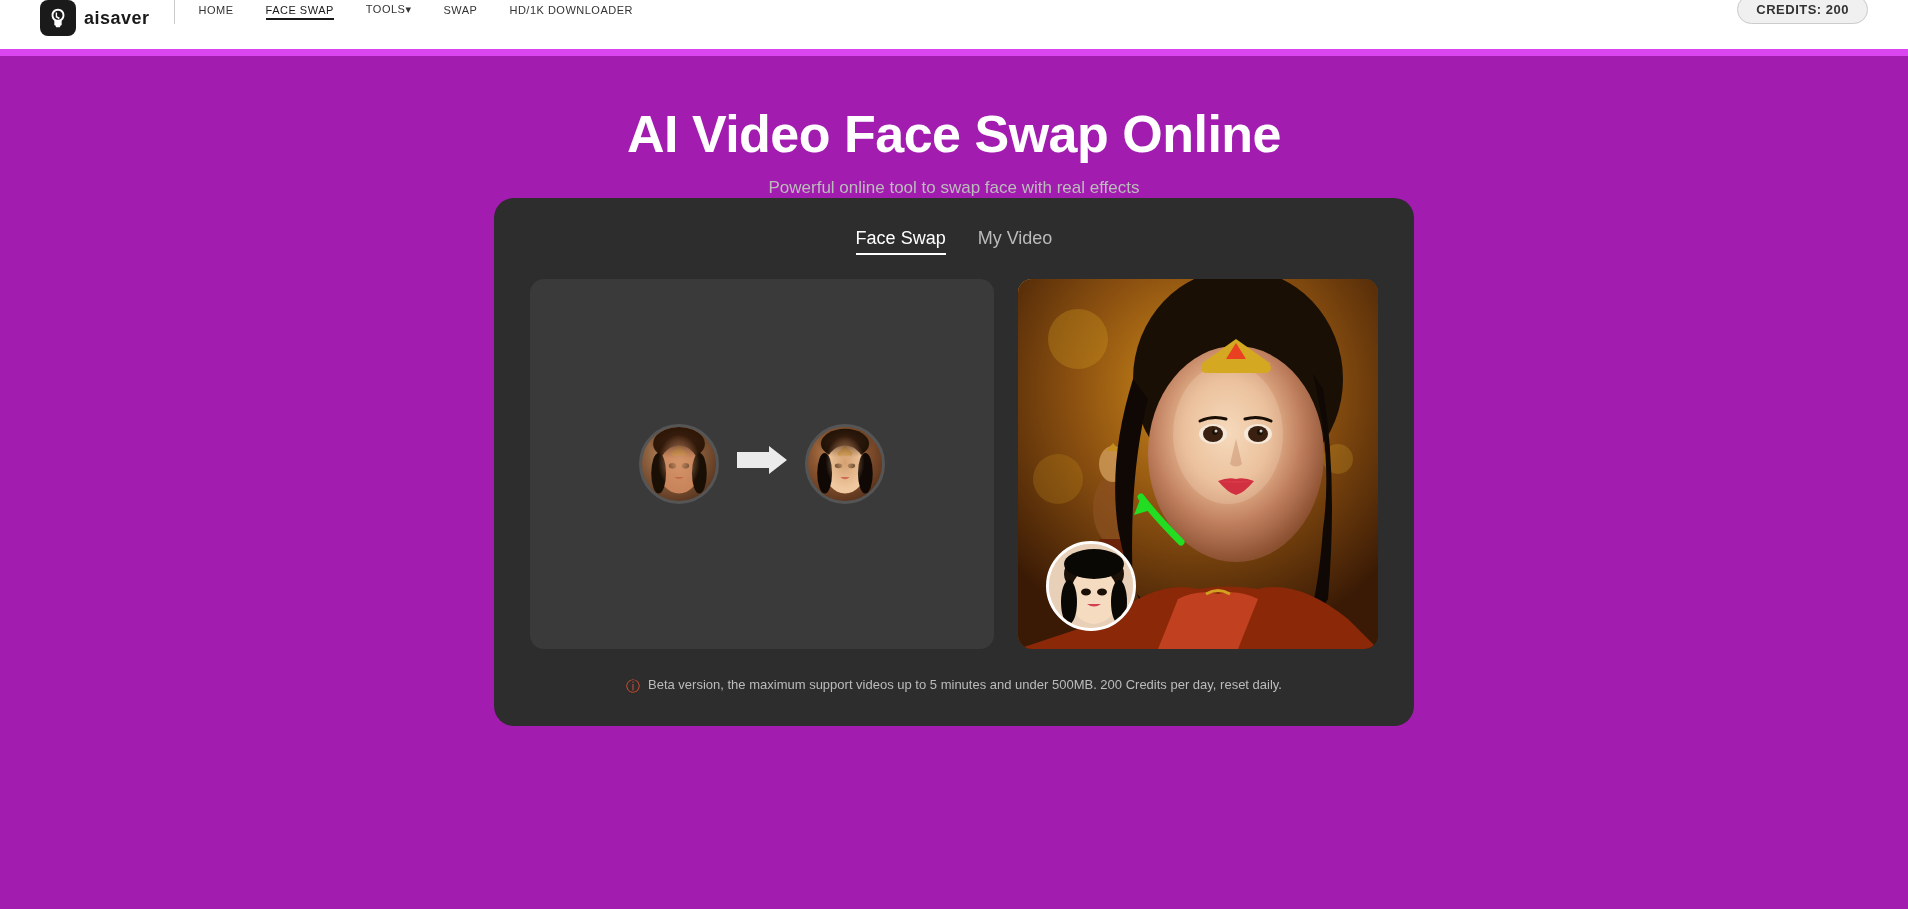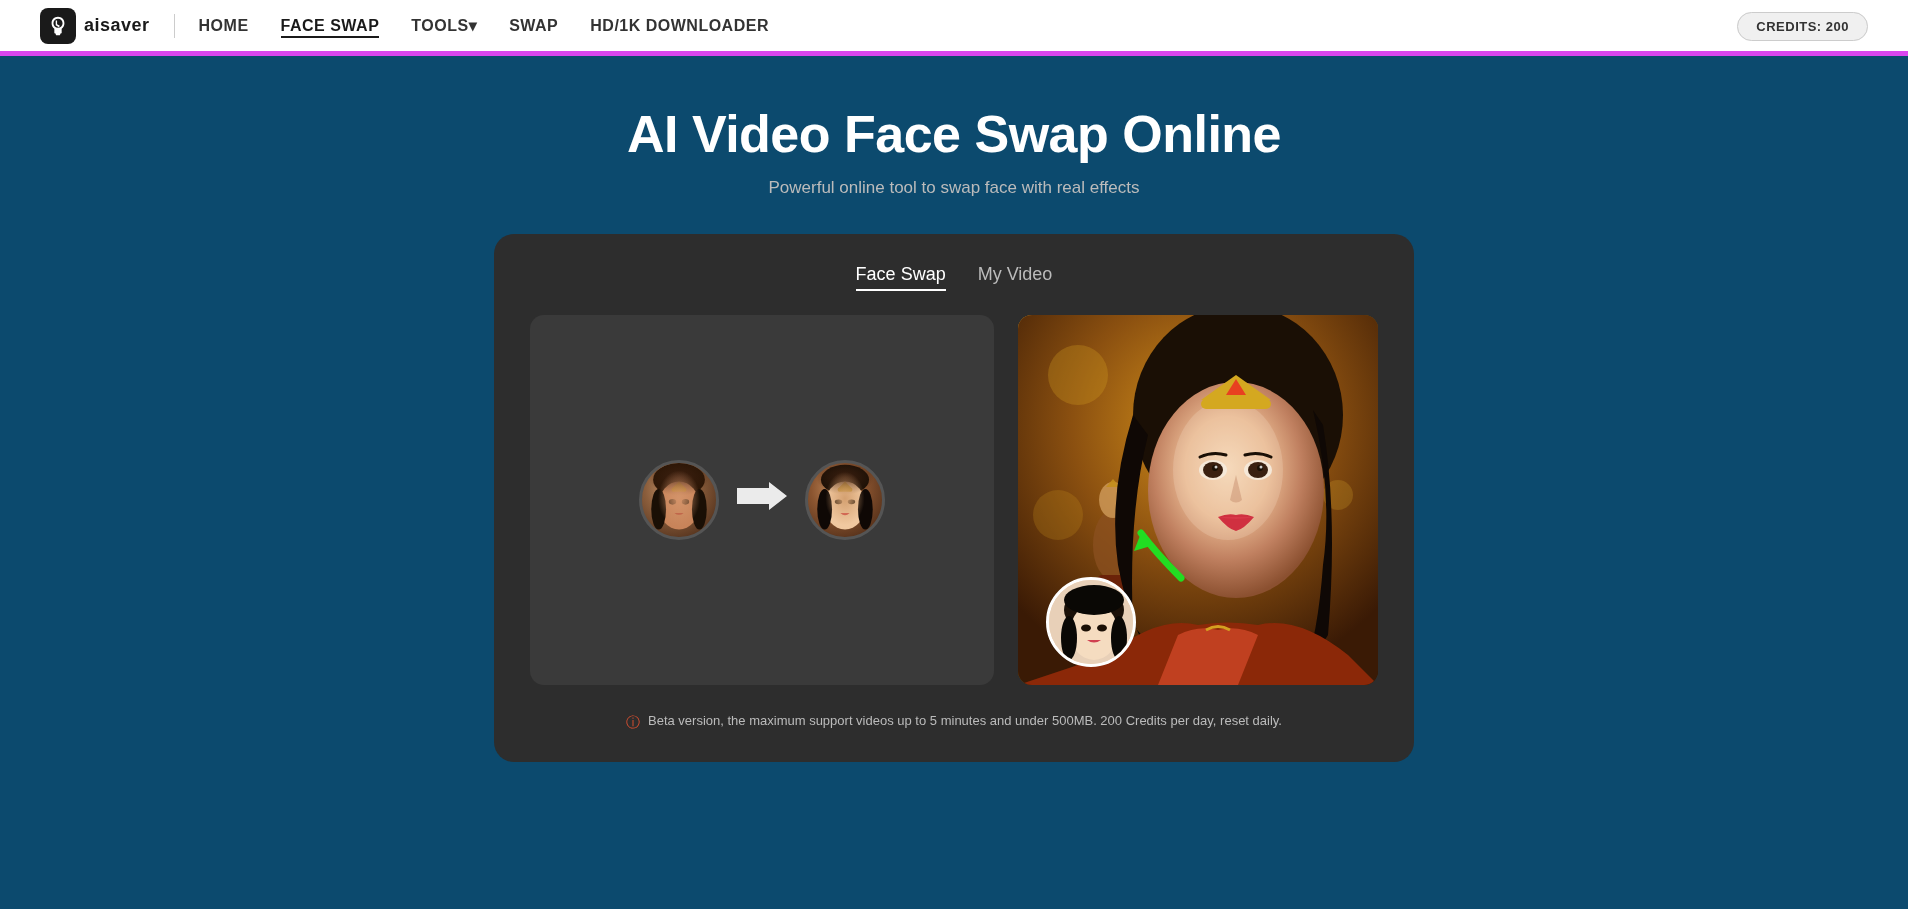--- a/index.html
+++ b/index.html
@@ -9,24 +9,24 @@
       color: #fff;
       width: 1908px;
       min-height: 909px;
       overflow-x: hidden;
     }
 
     
     .navbar {
       background: #fff;
       display: flex;
-      align-items: center;
+      align-items: flex-start;
       padding: 0 40px;
       height: 56px;
-      border-bottom: 5px solid #d946ef;
+      border-bottom: 7px solid #d946ef;
     }
     .nav-logo {
       display: flex;
       align-items: center;
       gap: 8px;
       text-decoration: none;
     }
     .nav-logo-icon {
       width: 36px;
       height: 36px;
@@ -53,22 +53,22 @@
       background: #ccc;
       margin: 0 24px;
     }
     .nav-links {
       display: flex;
       align-items: center;
       gap: 32px;
       list-style: none;
     }
     .nav-links li a {
-      font-size: 16px;
-      font-weight: 700;
+      font-size: 11px;
+      font-weight: 400;
       color: #333;
       text-decoration: none;
       letter-spacing: 0.5px;
     }
     .nav-links li a.active {
       color: #1a1a1a;
       border-bottom: 2px solid #1a1a1a;
       padding-bottom: 2px;
     }
     .tools-link {
@@ -88,37 +88,36 @@
       color: #333;
       letter-spacing: 0.5px;
     }
 
     
     .main-content {
       display: flex;
       flex-direction: column;
       align-items: center;
       padding: 48px 20px 40px;
-      background: #0c4a6e;
+      background: #a21caf;
       min-height: calc(909px - 56px);
     }
 
     .page-title {
       font-size: 52px;
       font-weight: 800;
       color: #fff;
       text-align: center;
       margin-bottom: 14px;
       letter-spacing: -0.5px;
     }
     .page-subtitle {
       font-size: 17px;
       color: #bbb;
       text-align: center;
-      margin-bottom: 36px;
     }
 
     
     .card {
       background: #2d2d2d;
       border-radius: 20px;
       padding: 30px 36px 30px;
       width: 920px;
       display: flex;
       flex-direction: column;

